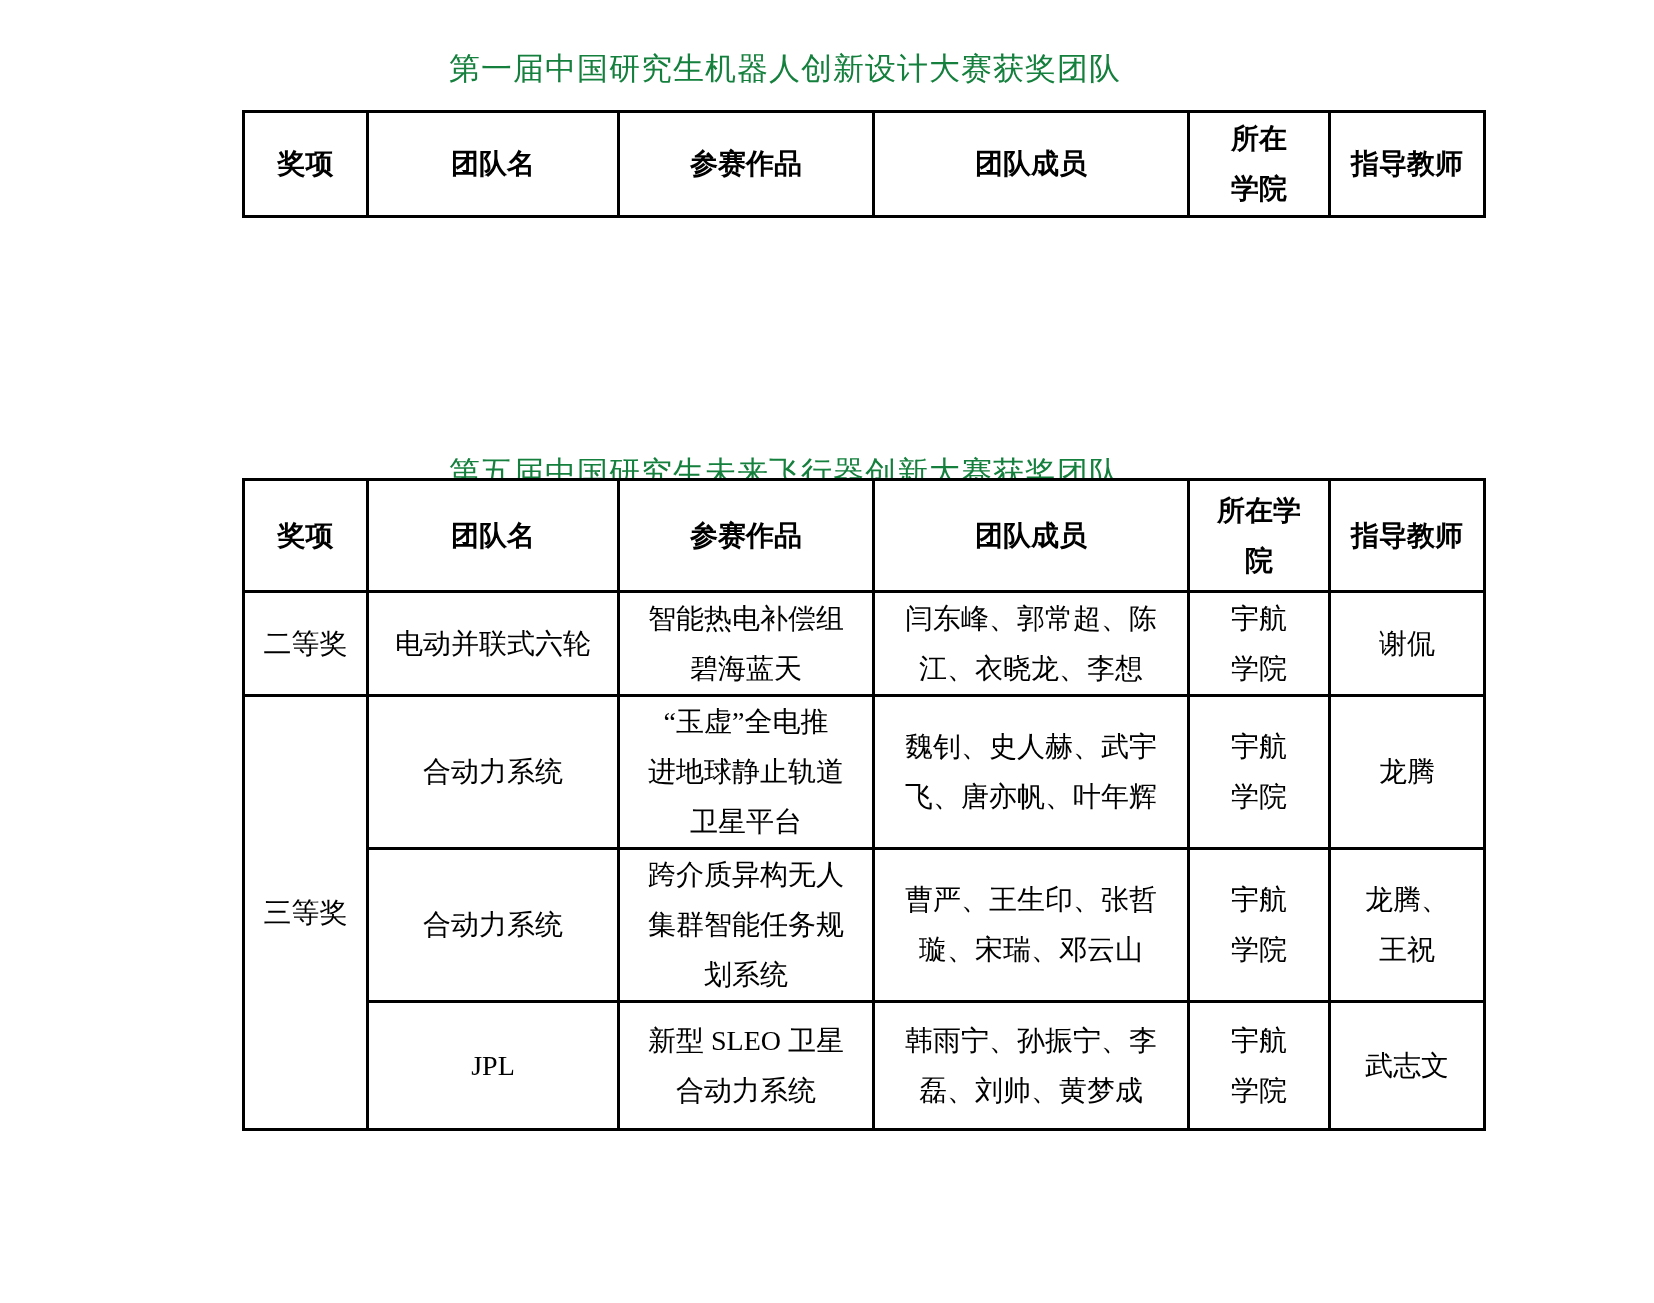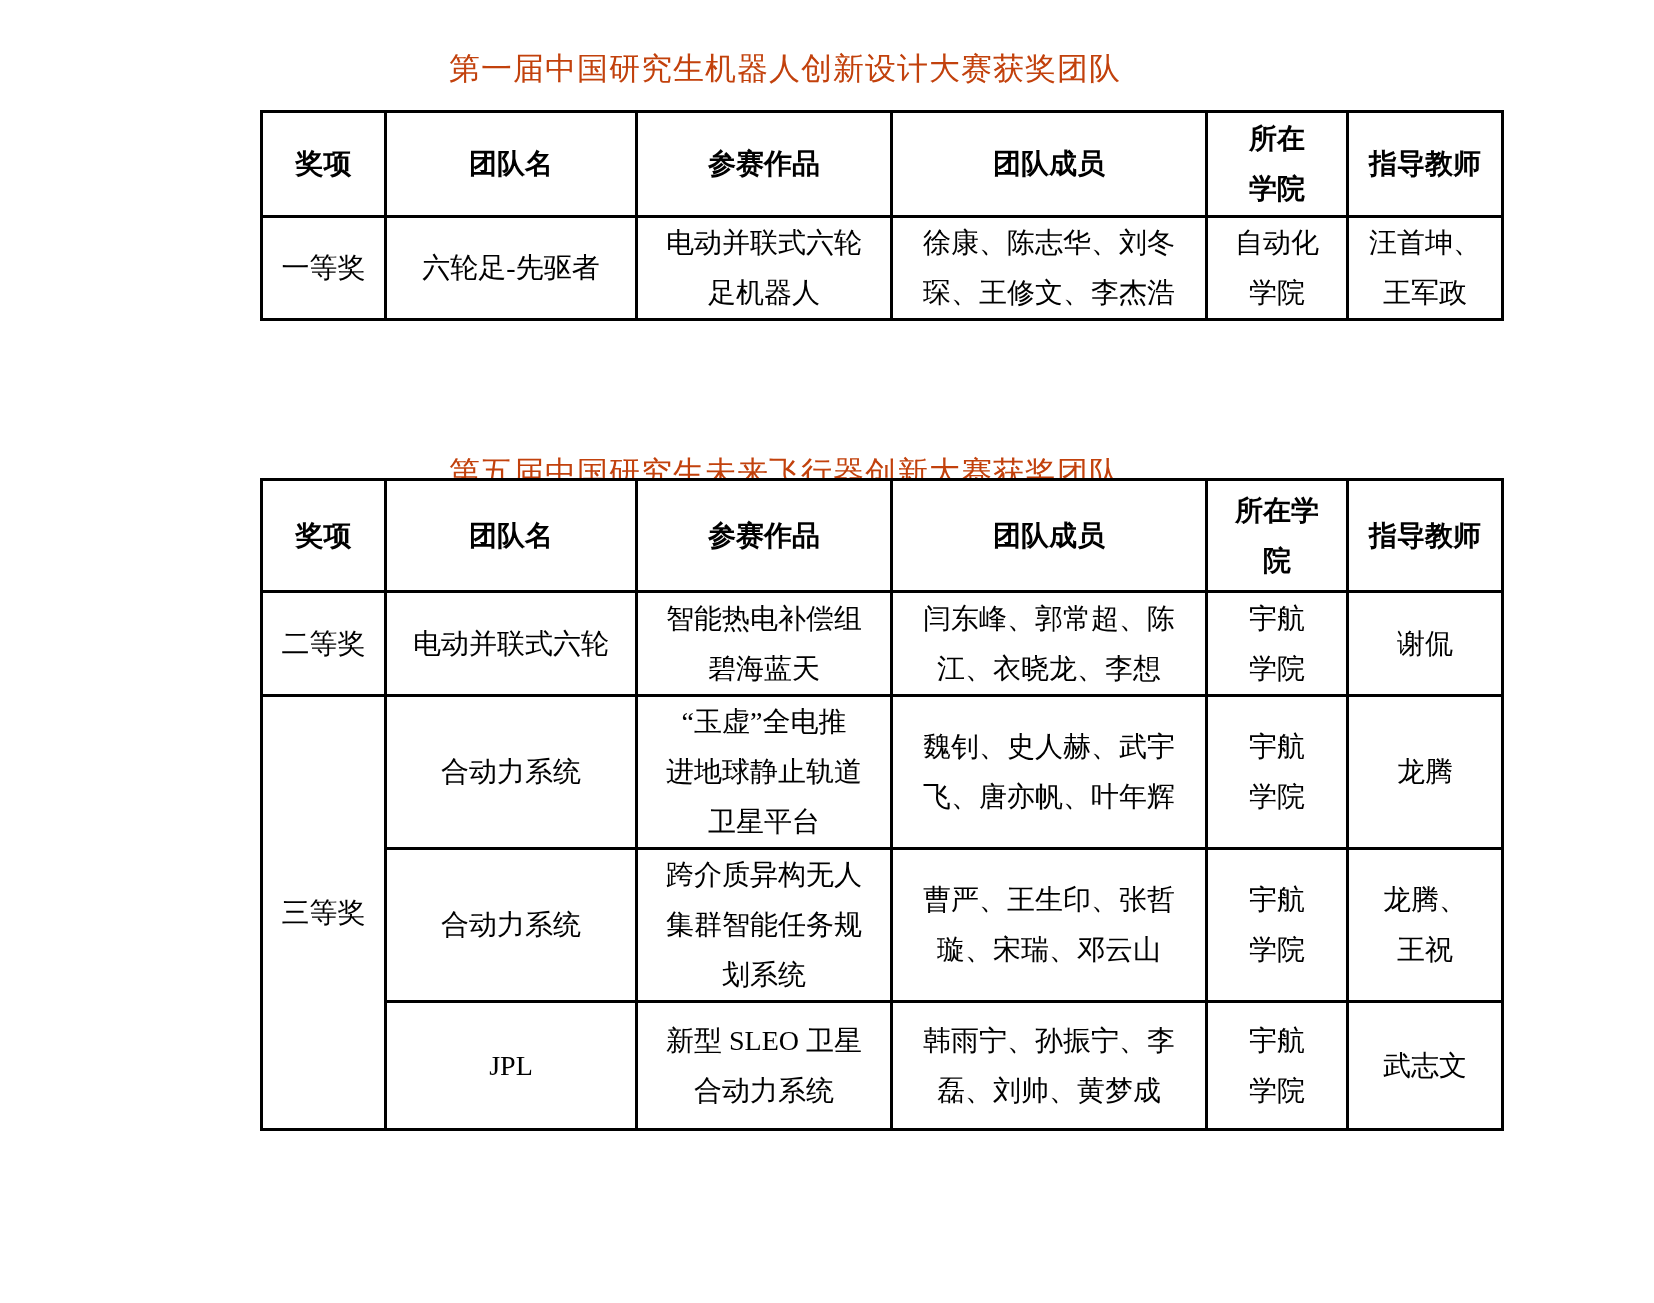--- a/index.html
+++ b/index.html
@@ -15,28 +15,28 @@
     position: relative;
   }
   .doc-title {
     position: absolute;
     left: 0;
     width: 1570px;
     text-align: center;
     font-size: 31px;
     font-weight: normal;
     letter-spacing: 1px;
-    color: #c2410c;
+    color: #15803d;
   }
   #title-1 { top: 48px; }
   #title-2 { top: 452px; }
 
   table.awards {
     position: absolute;
-    left: 260px;
+    left: 242px;
     border-collapse: collapse;
     table-layout: fixed;
     background: #ffffff;
   }
   #table-1 { top: 110px; }
   #table-2 { top: 478px; }
 
   table.awards th,
   table.awards td {
     border: 3px solid #000000;
@@ -88,32 +88,20 @@
   </colgroup>
   <tbody>
       <tr class="hdr">
     <th>奖项</th>
     <th>团队名</th>
     <th>参赛作品</th>
     <th>团队成员</th>
     <th>所在
 学院</th>
     <th>指导教师</th>
-  </tr>
-  <tr class="r0">
-    <td>一等奖</td>
-    <td>六轮足-先驱者</td>
-    <td>电动并联式六轮
-足机器人</td>
-    <td>徐康、陈志华、刘冬
-琛、王修文、李杰浩</td>
-    <td>自动化
-学院</td>
-    <td>汪首坤、
-王军政</td>
   </tr>
 </tbody>
   </table>
 
 <div id="title-2" class="doc-title">第五届中国研究生未来飞行器创新大赛获奖团队</div>
 
 <table id="table-2" class="awards">
   <colgroup>
     <col class="c-award">
       <col class="c-team">

